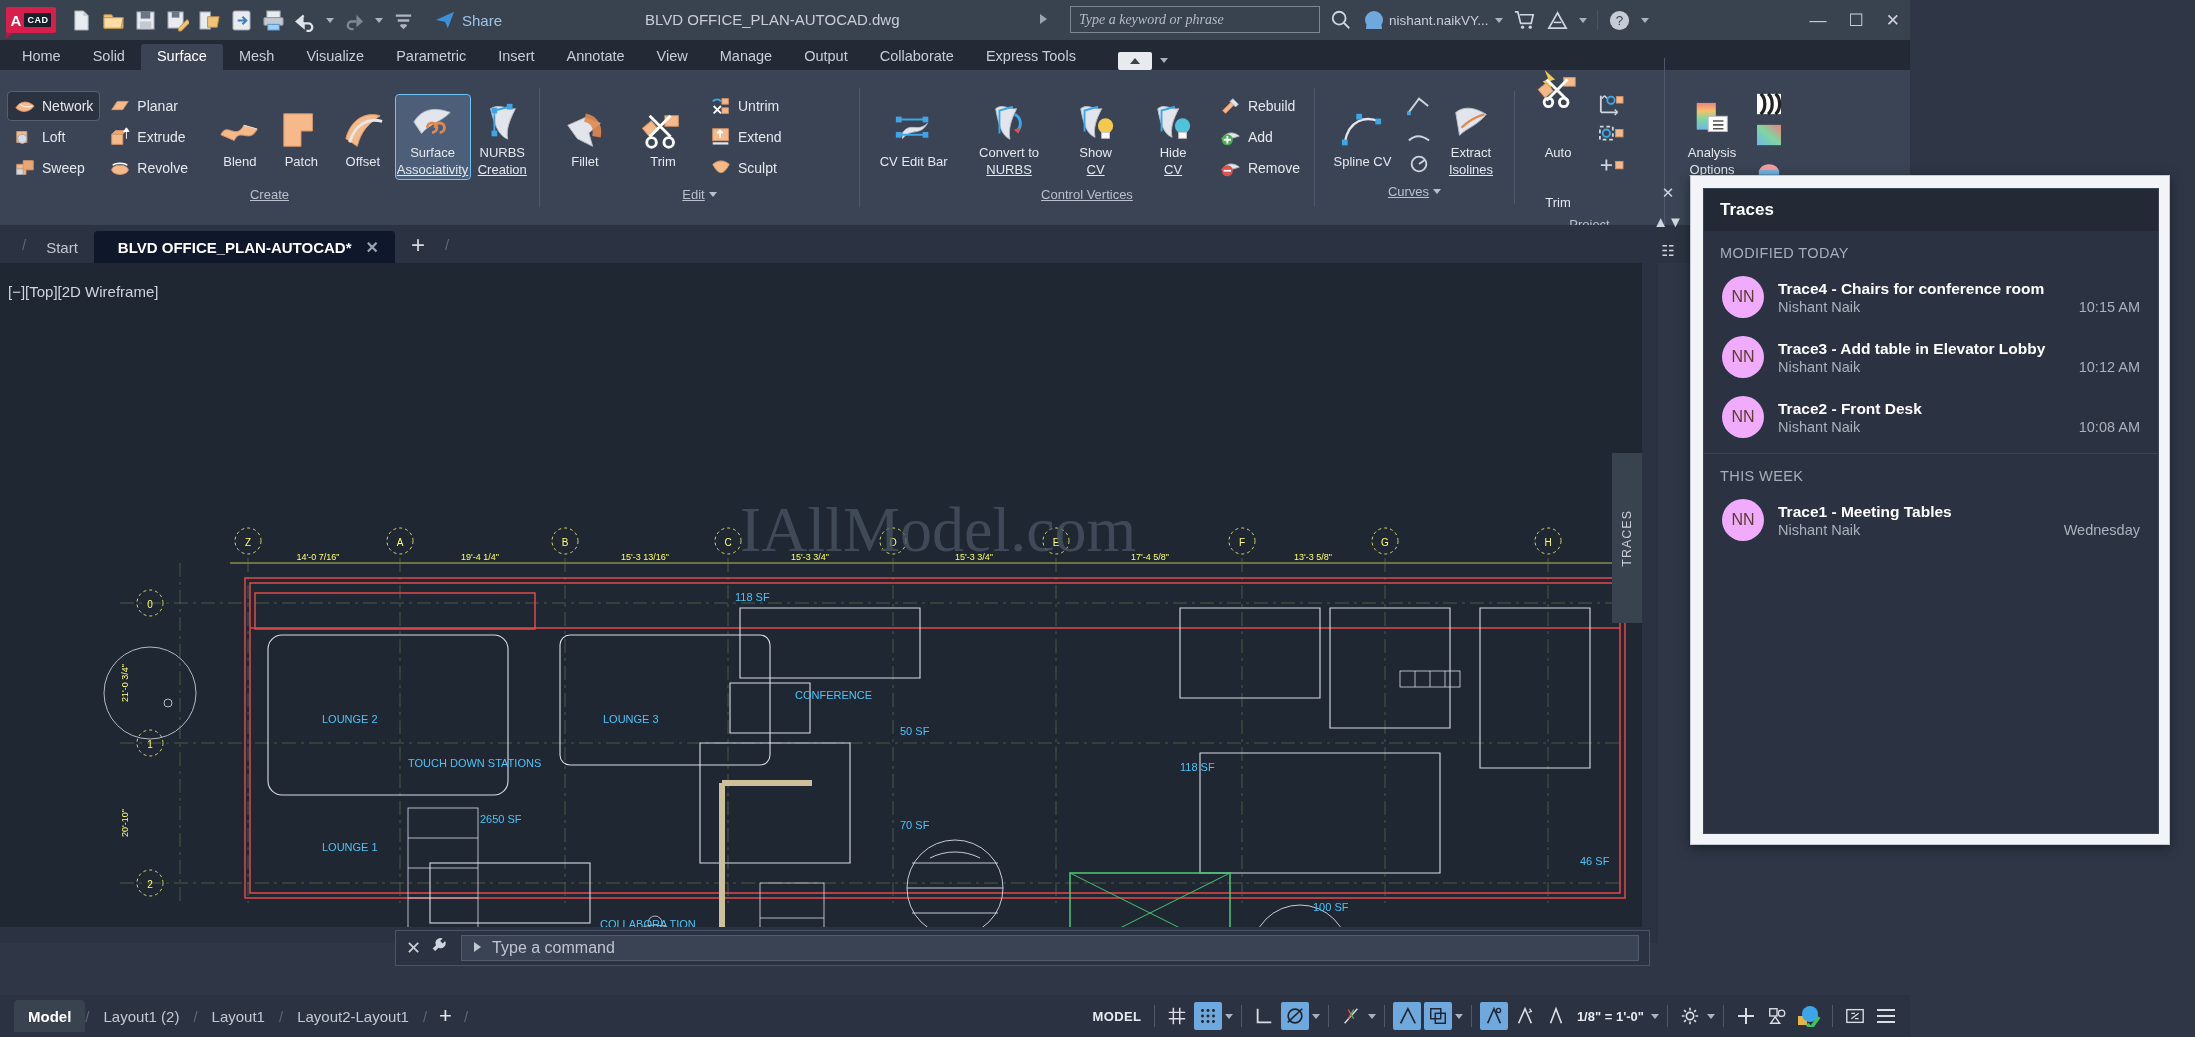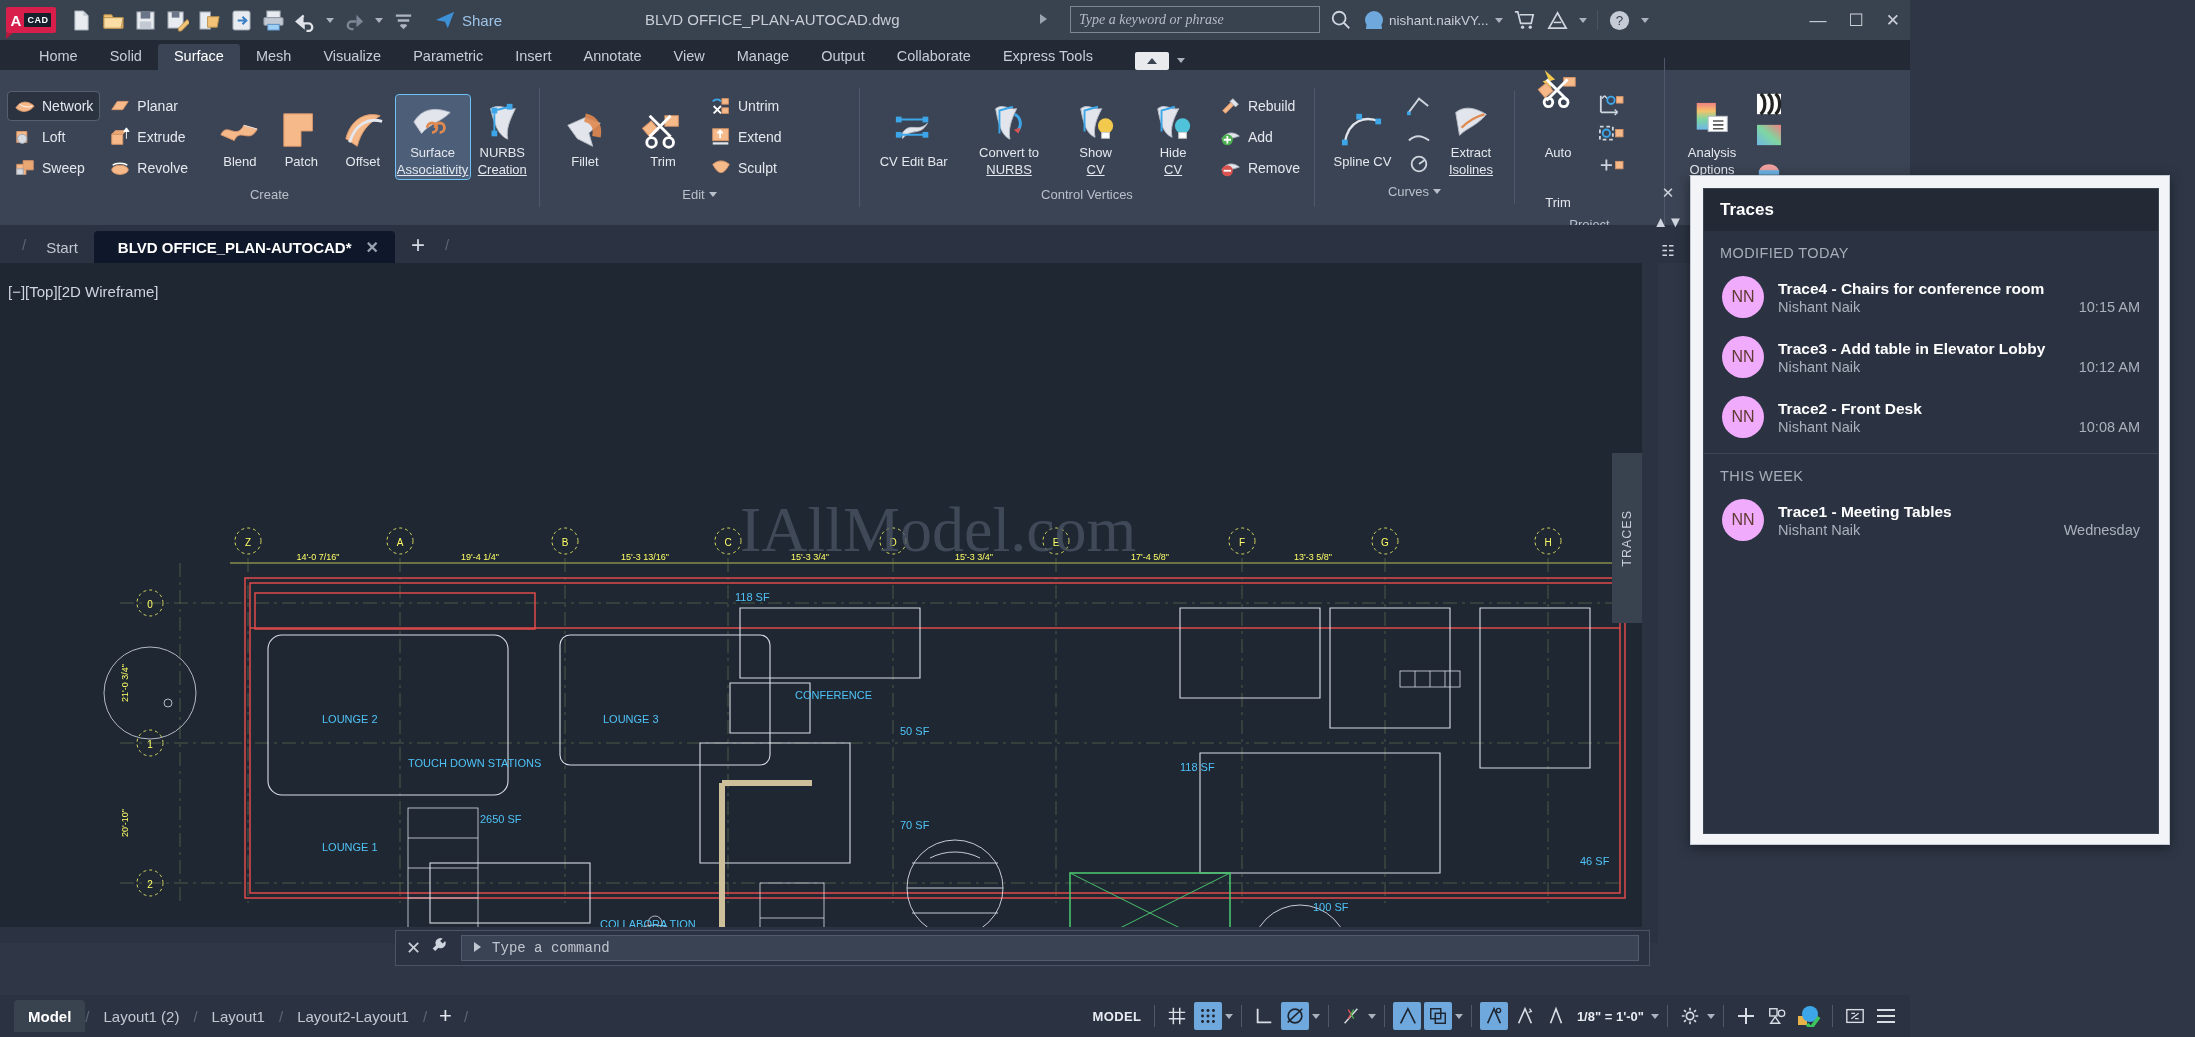--- a/index.html
+++ b/index.html
@@ -51,37 +51,37 @@
   .user-av:after{content:"";position:absolute;left:1px;bottom:0;width:16px;height:9px;
     border-radius:8px 8px 0 0;background:#6fa8dc;}
   .user-name{color:#c9ced6;font-size:13.5px;}
   .caret{width:0;height:0;border-top:5px solid #aab2bd;border-left:4px solid transparent;border-right:4px solid transparent;}
   .winbtns{position:absolute;right:10px;top:0;height:40px;display:flex;align-items:center;gap:22px;}
   .wb{color:#c9ced6;font-size:17px;cursor:pointer;line-height:1;}
 
   
   .ribbon-tabs{
     position:absolute;left:0;top:40px;width:1910px;height:30px;background:#232a36;
-    display:flex;align-items:flex-end;padding-left:23px;gap:0;
+    display:flex;align-items:flex-end;padding-left:6px;gap:0;
   }
   .rtab{ padding:4px 16px 6px; color:#c9ced6; font-size:14.5px; cursor:pointer; }
   .rtab.active{ background:#3b4454; color:#ffffff; border-radius:3px 3px 0 0;}
   .rtab-min{margin-left:26px;width:34px;height:18px;background:#e8eaee;border-radius:2px;
     display:flex;align-items:center;justify-content:center;}
   .rtab-min i{width:0;height:0;border-bottom:6px solid #3c4350;border-left:5px solid transparent;border-right:5px solid transparent;}
 
   
   .ribbon{
     position:absolute;left:0;top:70px;width:1910px;height:155px;background:#3b4454;
     display:flex;align-items:center;
   }
   .panel{position:relative;display:flex;flex-direction:column;border-right:1px solid #4e586a;}
   .panel .row{flex:1;display:flex;align-items:center;padding:4px 8px 0;gap:4px;}
   .panel .ptitle{height:25px;display:flex;align-items:center;justify-content:center;
-    color:#b9c0cb;font-size:13px;gap:4px;}
+    color:#b9c0cb;font-size:13px;gap:4px;text-decoration:underline;}
   .big{width:74px;display:flex;flex-direction:column;align-items:center;justify-content:flex-start;
     gap:3px;padding:6px 2px 2px;cursor:pointer;border-radius:3px;}
   .big.sel{background:#4c5e78;outline:1px solid #6ec1f5;}
   .big .lbl{color:#e4e8ee;font-size:13px;text-align:center;line-height:1.05;}
   .big .lbl.u{text-decoration:underline;}
   .small{display:flex;align-items:center;gap:6px;padding:3px 6px;border-radius:3px;cursor:pointer;}
   .small.sel{background:#2b3240;outline:1px solid #555f6e;}
   .small .lbl{color:#e4e8ee;font-size:14px;white-space:nowrap;}
   .col{display:flex;flex-direction:column;justify-content:center;gap:3px;}
   .ico{display:block;}
@@ -109,21 +109,21 @@
     display:flex;align-items:center;justify-content:center;}
   .traces-strip span{color:#c9ced6;font-size:12.5px;letter-spacing:1px;
     writing-mode:vertical-rl;transform:rotate(180deg);}
 
   
   .cmdline{position:absolute;left:395px;top:930px;width:1255px;height:36px;
     background:#2b3342;border:1px solid #4a5465;display:flex;align-items:center;gap:10px;padding:0 10px;}
   .cmd-x{color:#c9ced6;font-size:18px;cursor:pointer;}
   .cmd-input{flex:1;background:#3a4353;height:26px;display:flex;align-items:center;
     padding:0 10px;gap:8px;border:1px solid #515c6e;}
-  .cmd-input .ph{color:#c0c6d0;font-size:14px;font-family:Liberation Mono, monospace;}
+  .cmd-input .ph{color:#c0c6d0;font-size:16px;font-family:Liberation Sans, sans-serif;}
 
   
   .statusbar{position:absolute;left:0;bottom:0;width:1910px;height:42px;background:#2b3342;
     display:flex;align-items:center;}
   .layout-tabs{display:flex;align-items:center;padding-left:14px;gap:0;}
   .ltab{padding:0 14px;color:#c2c8d2;font-size:15px;height:32px;display:flex;align-items:center;cursor:pointer;}
   .ltab.active{background:#39424f;color:#fff;font-weight:bold;border-radius:4px 4px 0 0;}
   .ldiv{color:#5c6678;font-size:15px;}
   .lplus{color:#e2e6ec;font-size:22px;padding:0 12px;cursor:pointer;}
   .sb-right{position:absolute;right:10px;top:0;height:42px;display:flex;align-items:center;gap:3px;}

